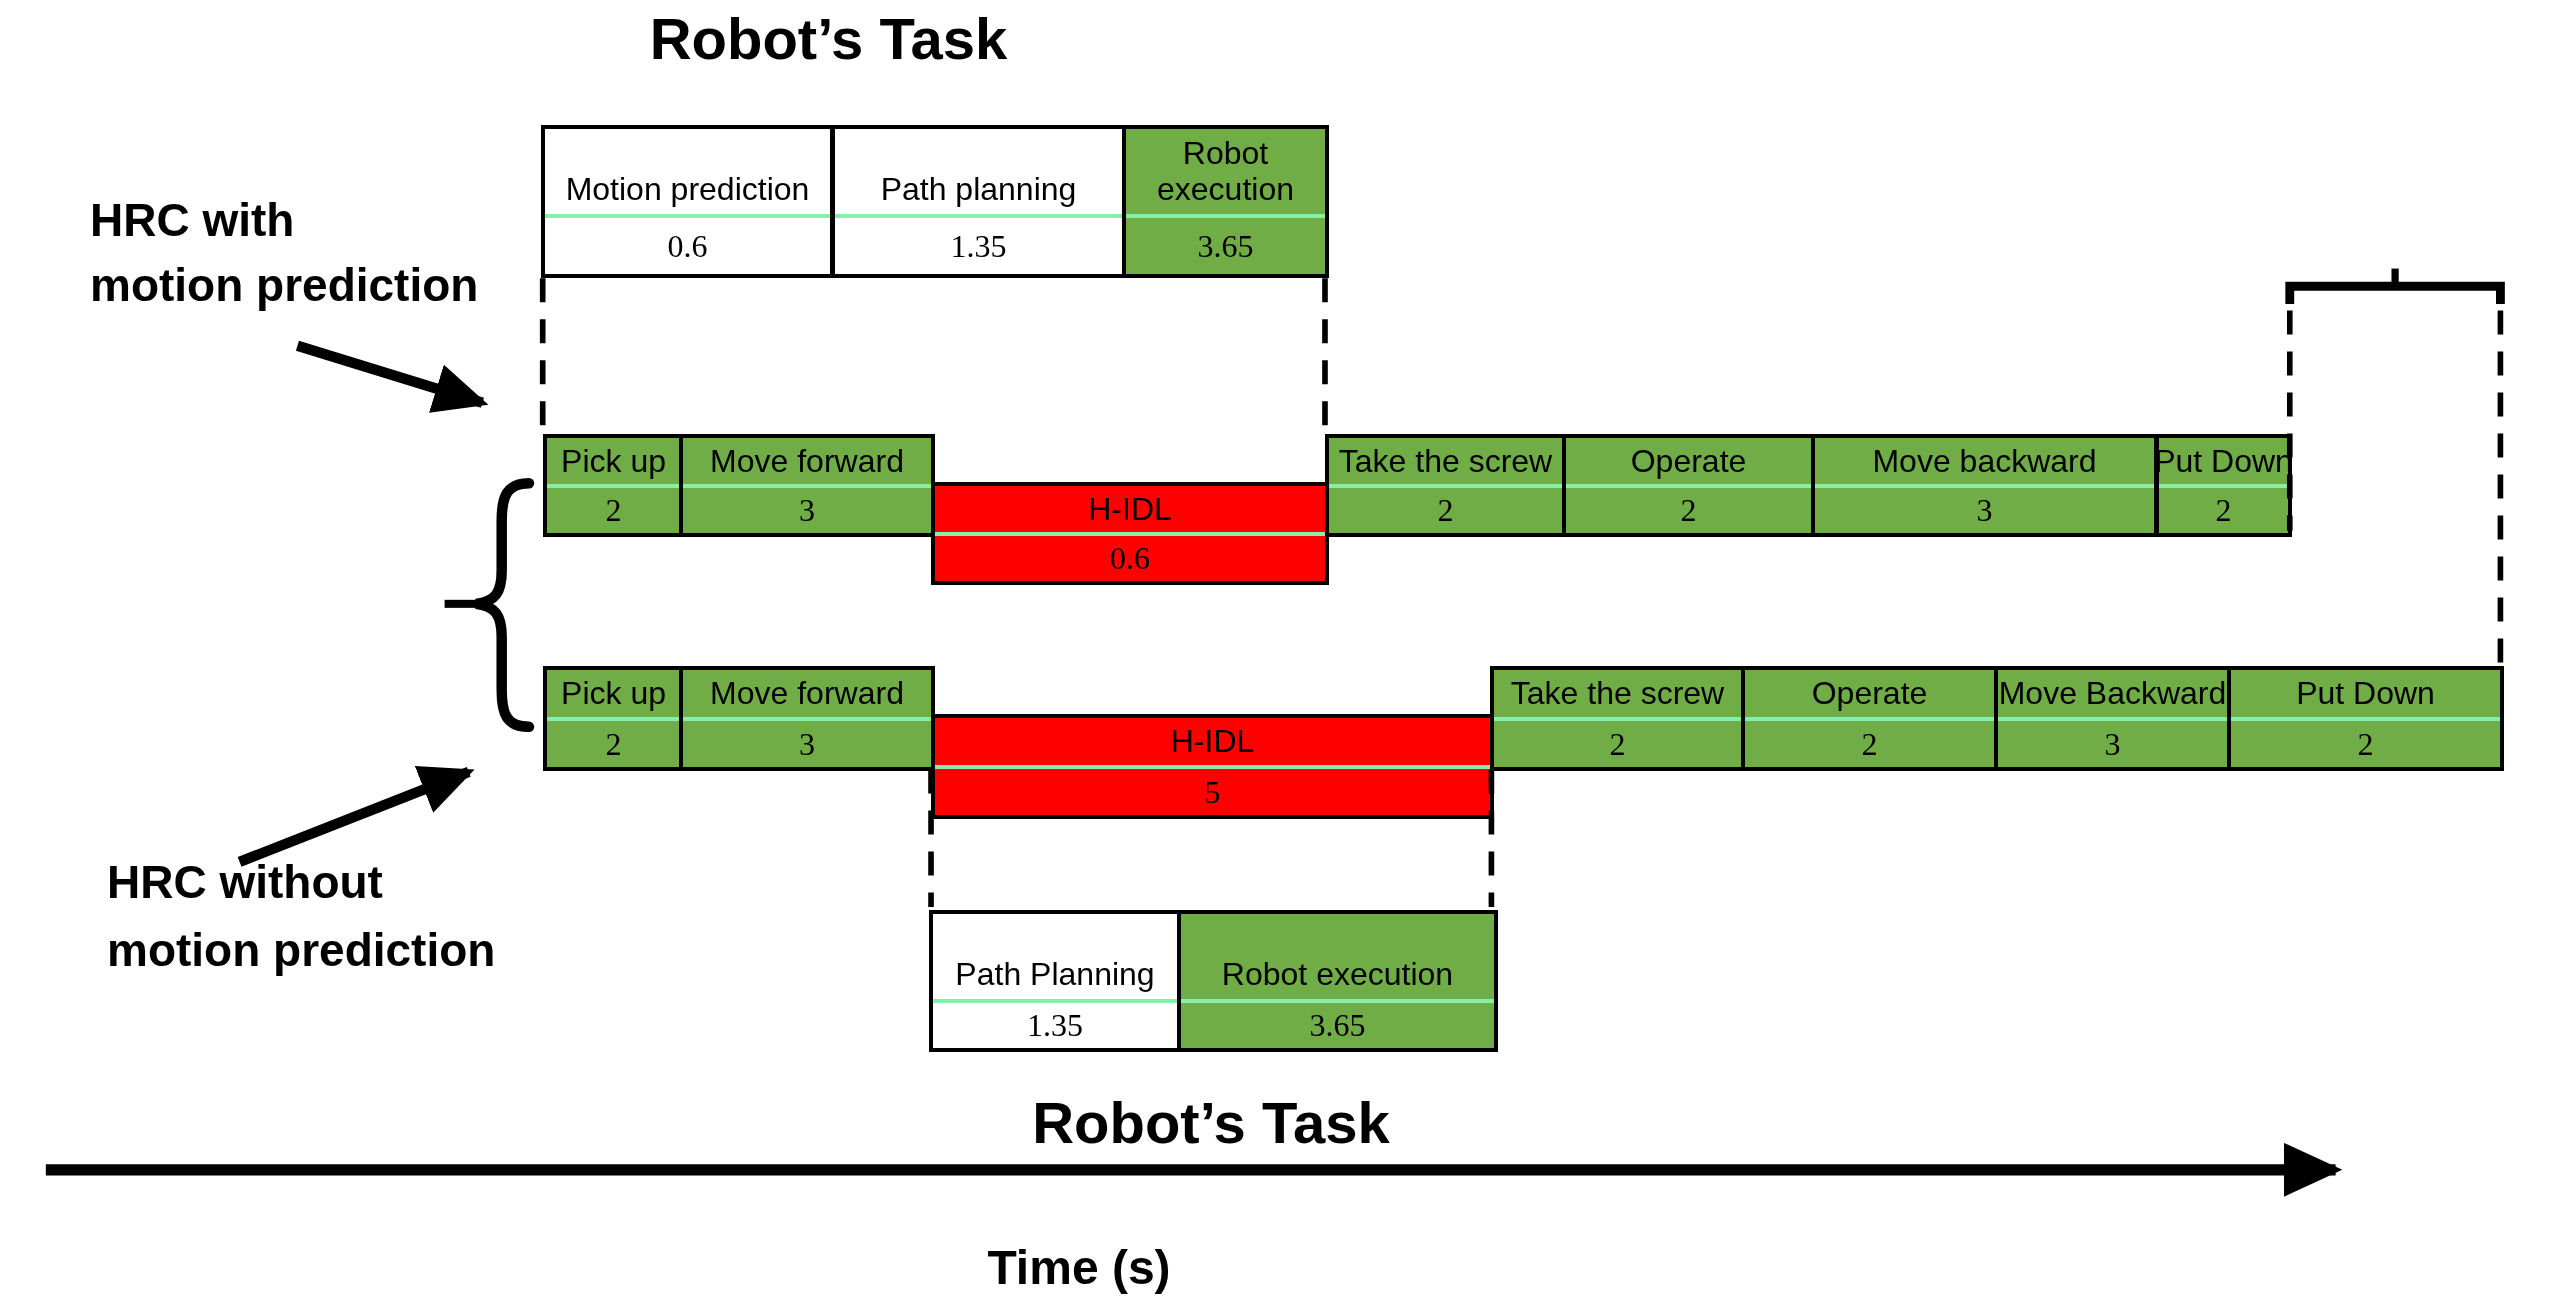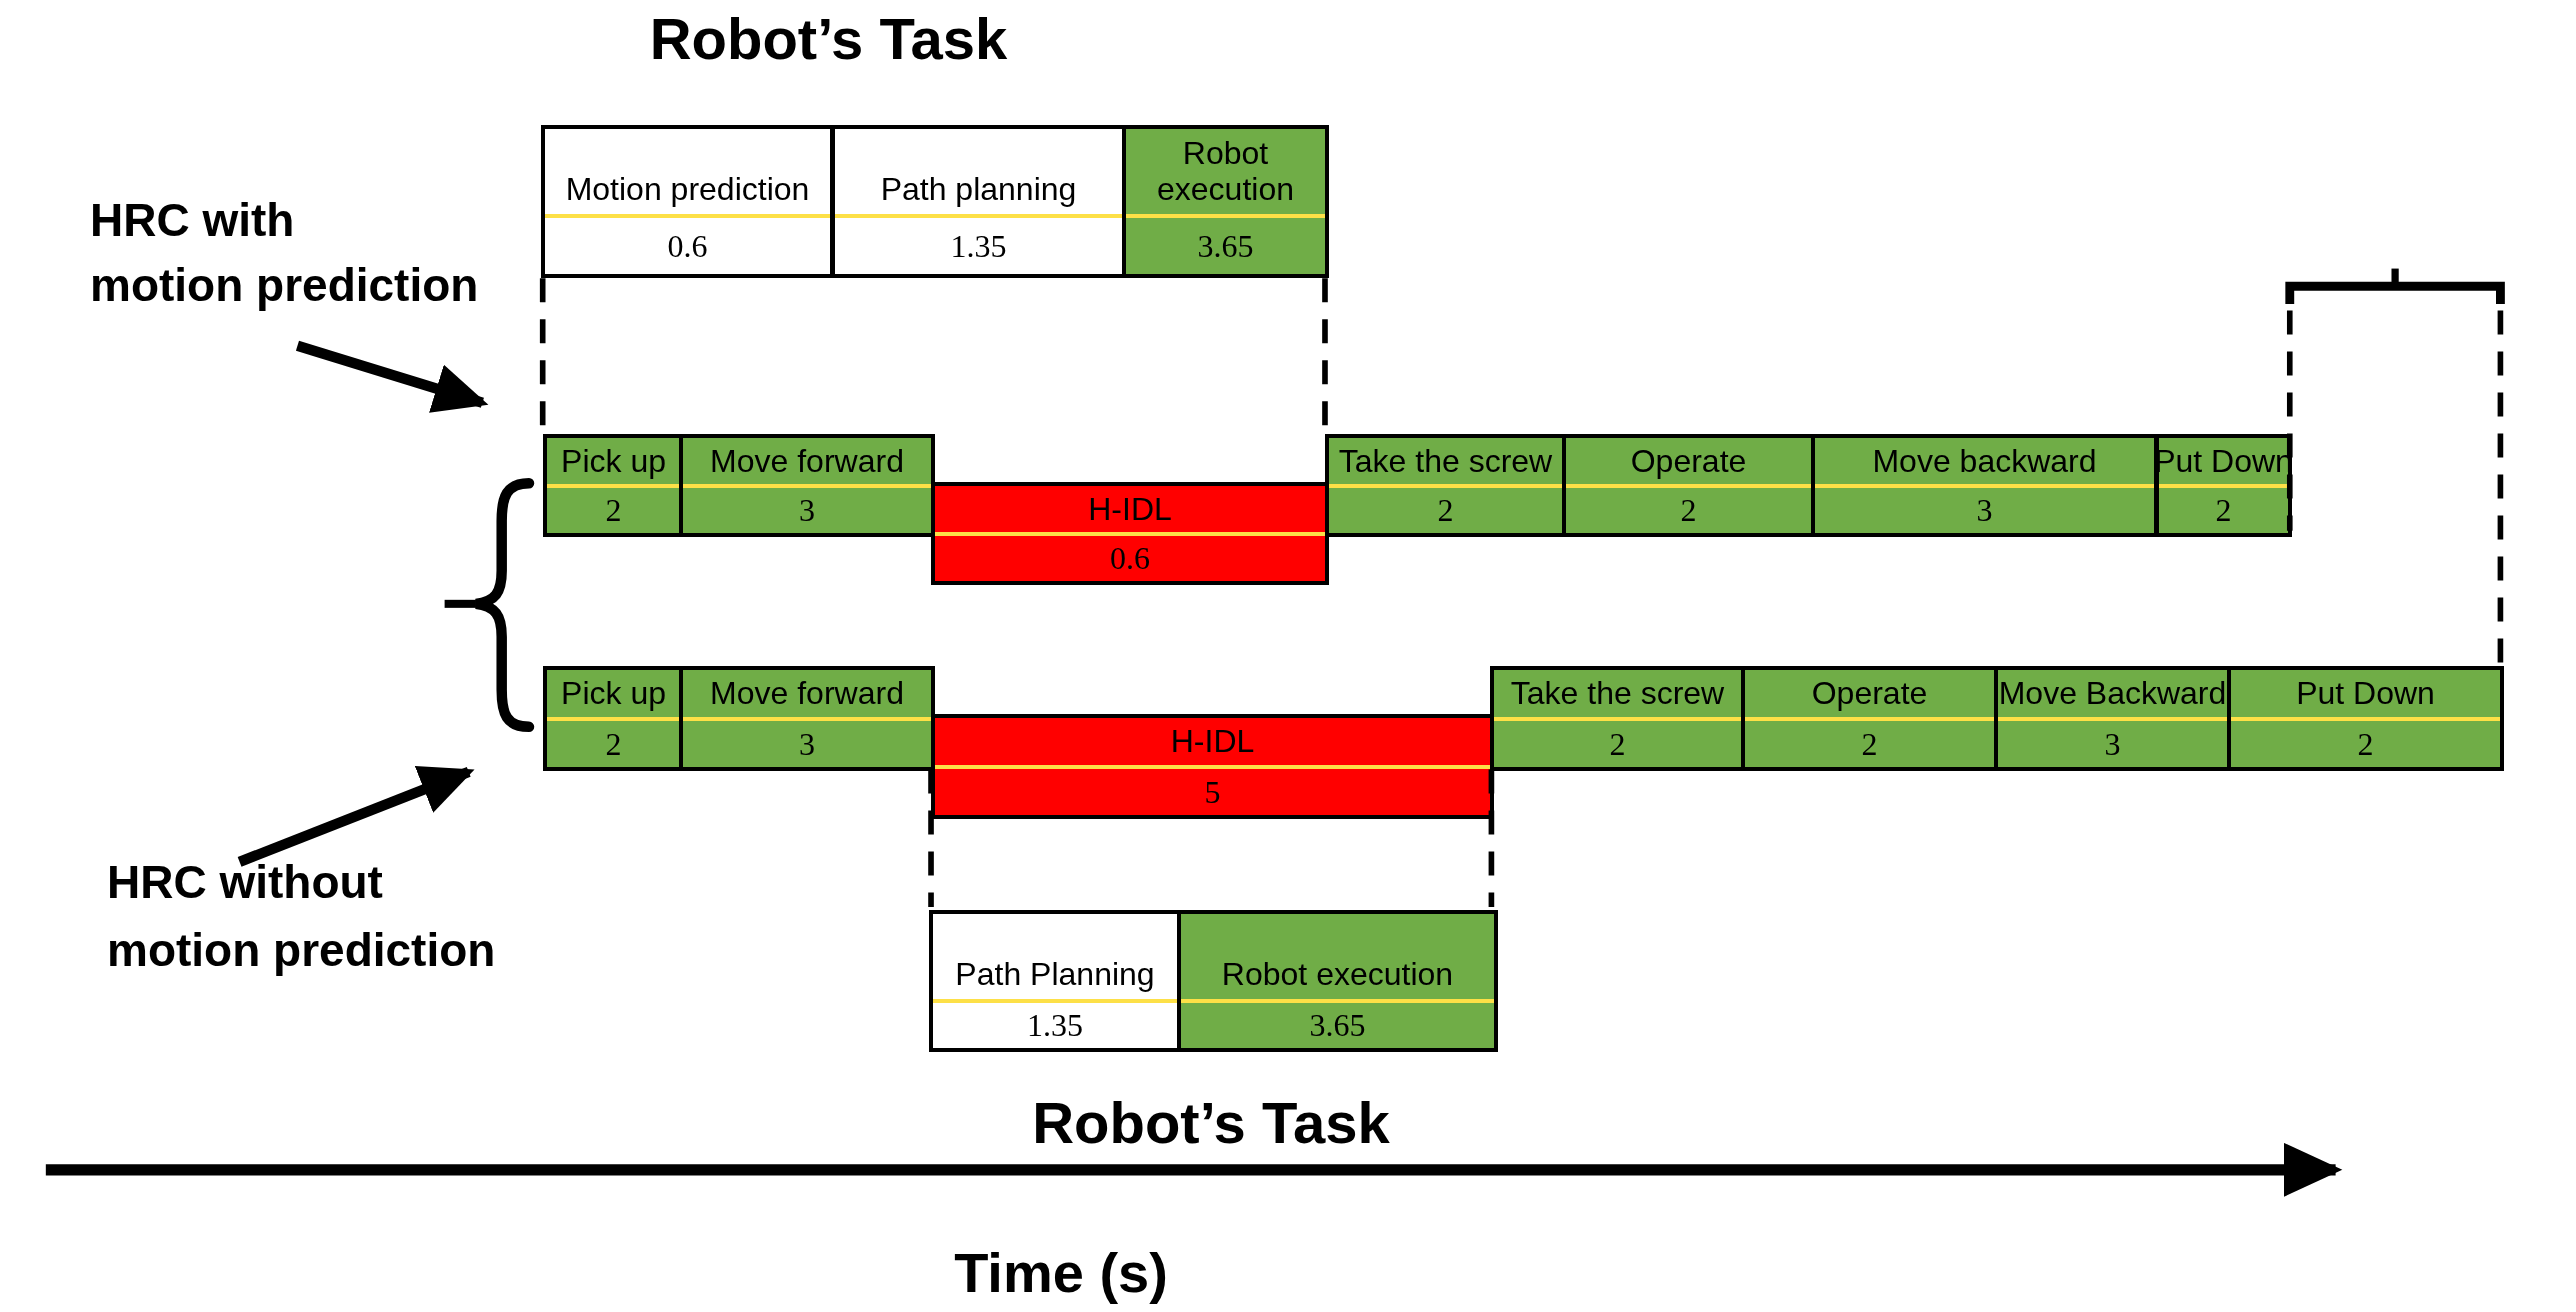--- a/index.html
+++ b/index.html
@@ -6,21 +6,21 @@
   #canvas{
     position:relative;width:2576px;height:1313px;background:#ffffff;
     font-family:"Liberation Sans", sans-serif;color:#000;overflow:hidden;
   }
   
   .cell{
     position:absolute;box-sizing:border-box;border:4px solid #000;background:#fff;
     display:flex;flex-direction:column;text-align:center;white-space:nowrap;
   }
   .cell .hd{
-    box-sizing:border-box;border-bottom:4px solid #fde047;
+    box-sizing:border-box;border-bottom:4px solid #86efac;
     display:flex;align-items:center;justify-content:center;
   }
   .cell .vl{flex:1;display:flex;align-items:center;justify-content:center;font-family:Liberation Serif, serif;}
   .green{background:#70AD47;}
   .red{background:#FF0000;margin-top:48px;}
   
   .g-ttable .cell{top:125px;height:153px;font-size:32px;}
   .g-ttable .hd{height:89px;align-items:flex-end;padding-bottom:6.4px;white-space:normal;line-height:1.12;}
   .g-r1 .cell{top:434px;height:103px;font-size:32px;}
   .g-r1 .hd{height:50px;}
@@ -30,21 +30,21 @@
   .g-btable .hd{height:89px;align-items:flex-end;padding-bottom:6.4px;white-space:normal;line-height:1.12;}
   
   .txt{position:absolute;z-index:3;}
   .bold{font-weight:700;}
   #top-title{left:547px;top:4.8px;width:563px;text-align:center;font-size:58px;}
   #time-saving{left:2123px;top:158px;width:450px;text-align:center;font-size:50px;}
   #hrc-with{left:90px;top:188px;font-size:46px;line-height:1.42;}
   #humans-task{left:98px;top:563px;font-size:59px;line-height:1.3;}
   #hrc-without{left:107px;top:848px;font-size:46px;line-height:1.48;}
   #bottom-title{left:929px;top:1089px;width:564px;text-align:center;font-size:58px;}
-  #time-label{left:820px;top:1240px;width:482px;text-align:center;font-size:56px;}
+  #time-label{left:838px;top:1240px;width:482px;text-align:center;font-size:48px;}
   #overlay{position:absolute;left:0;top:0;z-index:2;pointer-events:none;}
 </style>
 </head>
 <body>
 
 <div id="canvas">
 
   <div class="txt bold" id="top-title">Robot’s Task</div>
 
 

